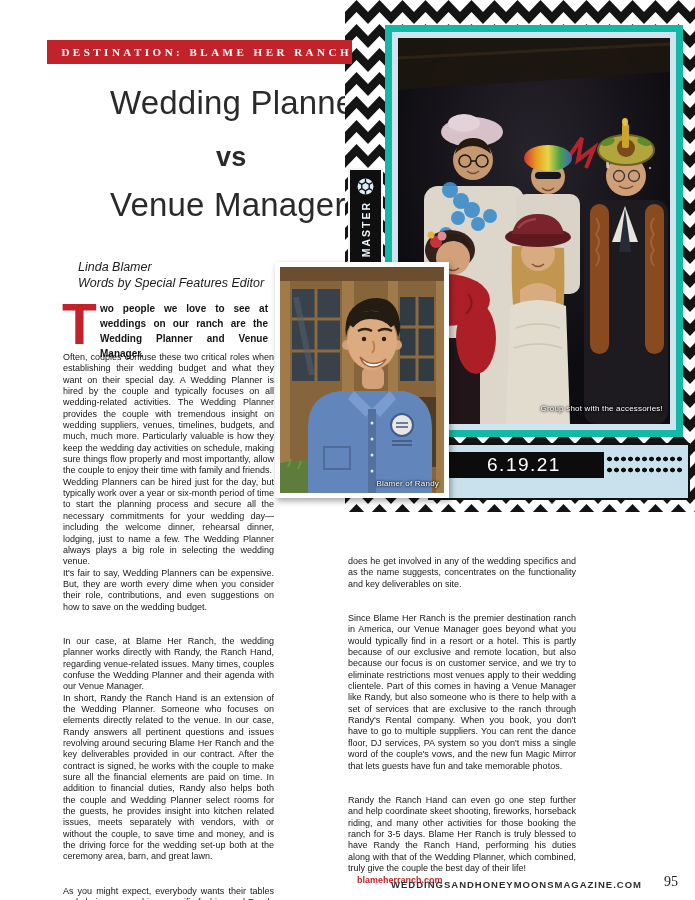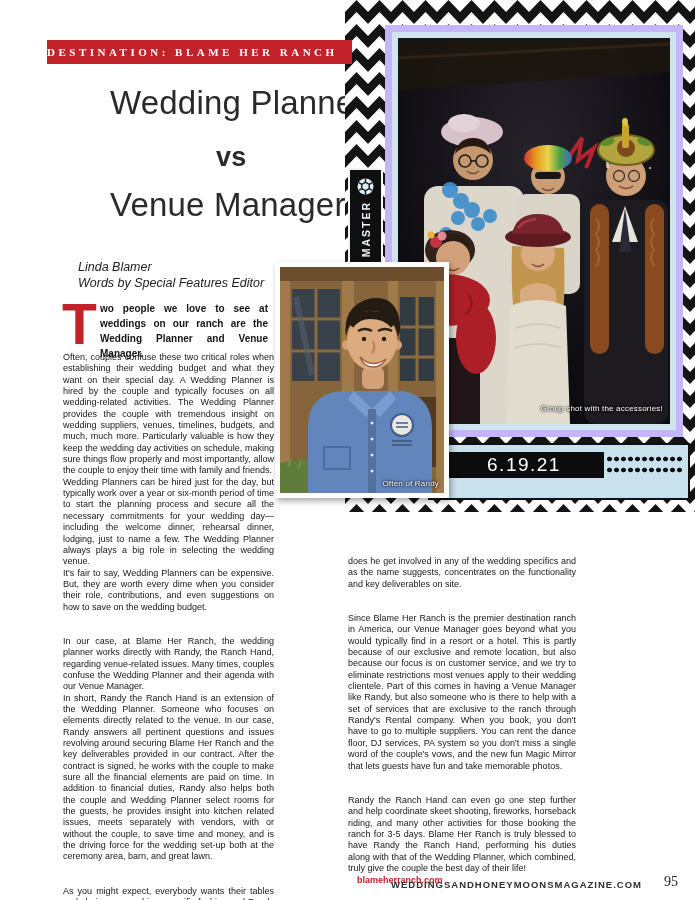--- a/index.html
+++ b/index.html
@@ -5,21 +5,21 @@
   html,body{margin:0;padding:0;background:#ffffff;}
   #page{position:relative;width:695px;height:900px;background:#ffffff;overflow:hidden;
         font-family:"Liberation Sans",sans-serif;color:#141414;}
 
   
   .chevron-block{position:absolute;left:345px;top:0;width:350px;height:512px;z-index:1;}
   .chevron-block svg{display:block;}
 
   
   .red-banner{position:absolute;left:47px;top:40px;width:305px;height:24px;background:#c2232b;
-      z-index:4;display:flex;align-items:center;justify-content:flex-start;}
+      z-index:4;display:flex;align-items:center;justify-content:flex-end;}
   .red-banner span{color:#ffffff;font-family:"Liberation Serif",serif;font-size:11px;
       font-weight:700;letter-spacing:3.5px;white-space:nowrap;}
 
   
   .h-line{position:absolute;color:#2b2a2a;font-weight:400;letter-spacing:0.2px;margin-left:48px;}
   .h1a{left:62px;top:84px;font-size:33px;}
   .h1b{left:168px;top:142px;font-size:27px;font-weight:700;}
   .h1c{left:62px;top:186px;font-size:33px;}
 
   
@@ -34,21 +34,21 @@
 
   
   .col{position:absolute;font-size:9px;line-height:11.35px;text-align:justify;color:#161616;}
   .col p{margin:0;}
   .col p.pgap{margin-top:23px;}
   .col-left{left:63px;top:352px;width:211px;}
   .col-right{left:348px;top:556px;width:228px;}
   .site-link{color:#c2232b;font-weight:700;text-decoration:none;display:inline-block;margin-top:1px;padding-left:9px;}
 
   
-  .polaroid-group{position:absolute;left:385px;top:25px;width:298px;height:412px;background:#c4b5fd;
+  .polaroid-group{position:absolute;left:385px;top:25px;width:298px;height:412px;background:#14b8a6;
       padding:7px;box-sizing:border-box;z-index:3;}
   .group-mat{position:relative;width:100%;height:100%;border:6px solid #cfe4ef;box-sizing:border-box;
       background:#0e0d11;overflow:hidden;}
   .group-mat svg{position:absolute;left:0;top:0;width:100%;height:100%;}
   .photo-caption{position:absolute;color:#ffffff;font-size:8px;letter-spacing:0.2px;
       text-shadow:0 0 3px #000,0 0 2px #000;}
   .cap-group{right:7px;bottom:11px;}
 
   
   .polaroid-randy{position:absolute;left:275px;top:262px;width:174px;height:236px;background:#ffffff;
@@ -303,21 +303,21 @@
           <circle cx="117" cy="78" r="5" fill="#d3a077"></circle>
         <ellipse cx="92" cy="74" rx="25" ry="29" fill="#dcab80"></ellipse>
         <path d="M66,70 Q62,40 88,32 Q116,26 120,56 Q121,64 118,70 Q114,48 96,44 Q76,42 70,58 Q67,63 66,70 Z" fill="#241b12"></path>
         <path d="M70,58 q8,-10 20,-10 q16,0 24,10" stroke="#241b12" stroke-width="8" fill="none"></path>
         <path d="M78,64 q7,-4 14,0 M98,64 q7,-4 14,0" stroke="#2e2318" stroke-width="2.5" fill="none"></path>
         <circle cx="84" cy="72" r="2.2" fill="#2a1d12"></circle>
           <circle cx="104" cy="72" r="2.2" fill="#2a1d12"></circle>
         <path d="M93,74 q3,8 -1,12" stroke="#b97f57" stroke-width="2" fill="none"></path>
         <path d="M80,90 q12,12 26,2 q-4,8 -13,8 q-9,0 -13,-10 Z" fill="#ffffff" stroke="#9c5f40" stroke-width="1.5"></path>
       </svg>
-      <div class="photo-caption cap-randy">Often of Randy</div>
+      <div class="photo-caption cap-randy">Blamer of Randy</div>
     </div>
   </div>
 
   <div class="footer">
     <span class="footer-site">WEDDINGSANDHONEYMOONSMAGAZINE.COM</span>
     <span class="footer-page">95</span>
   </div>
 
 </div>
 

